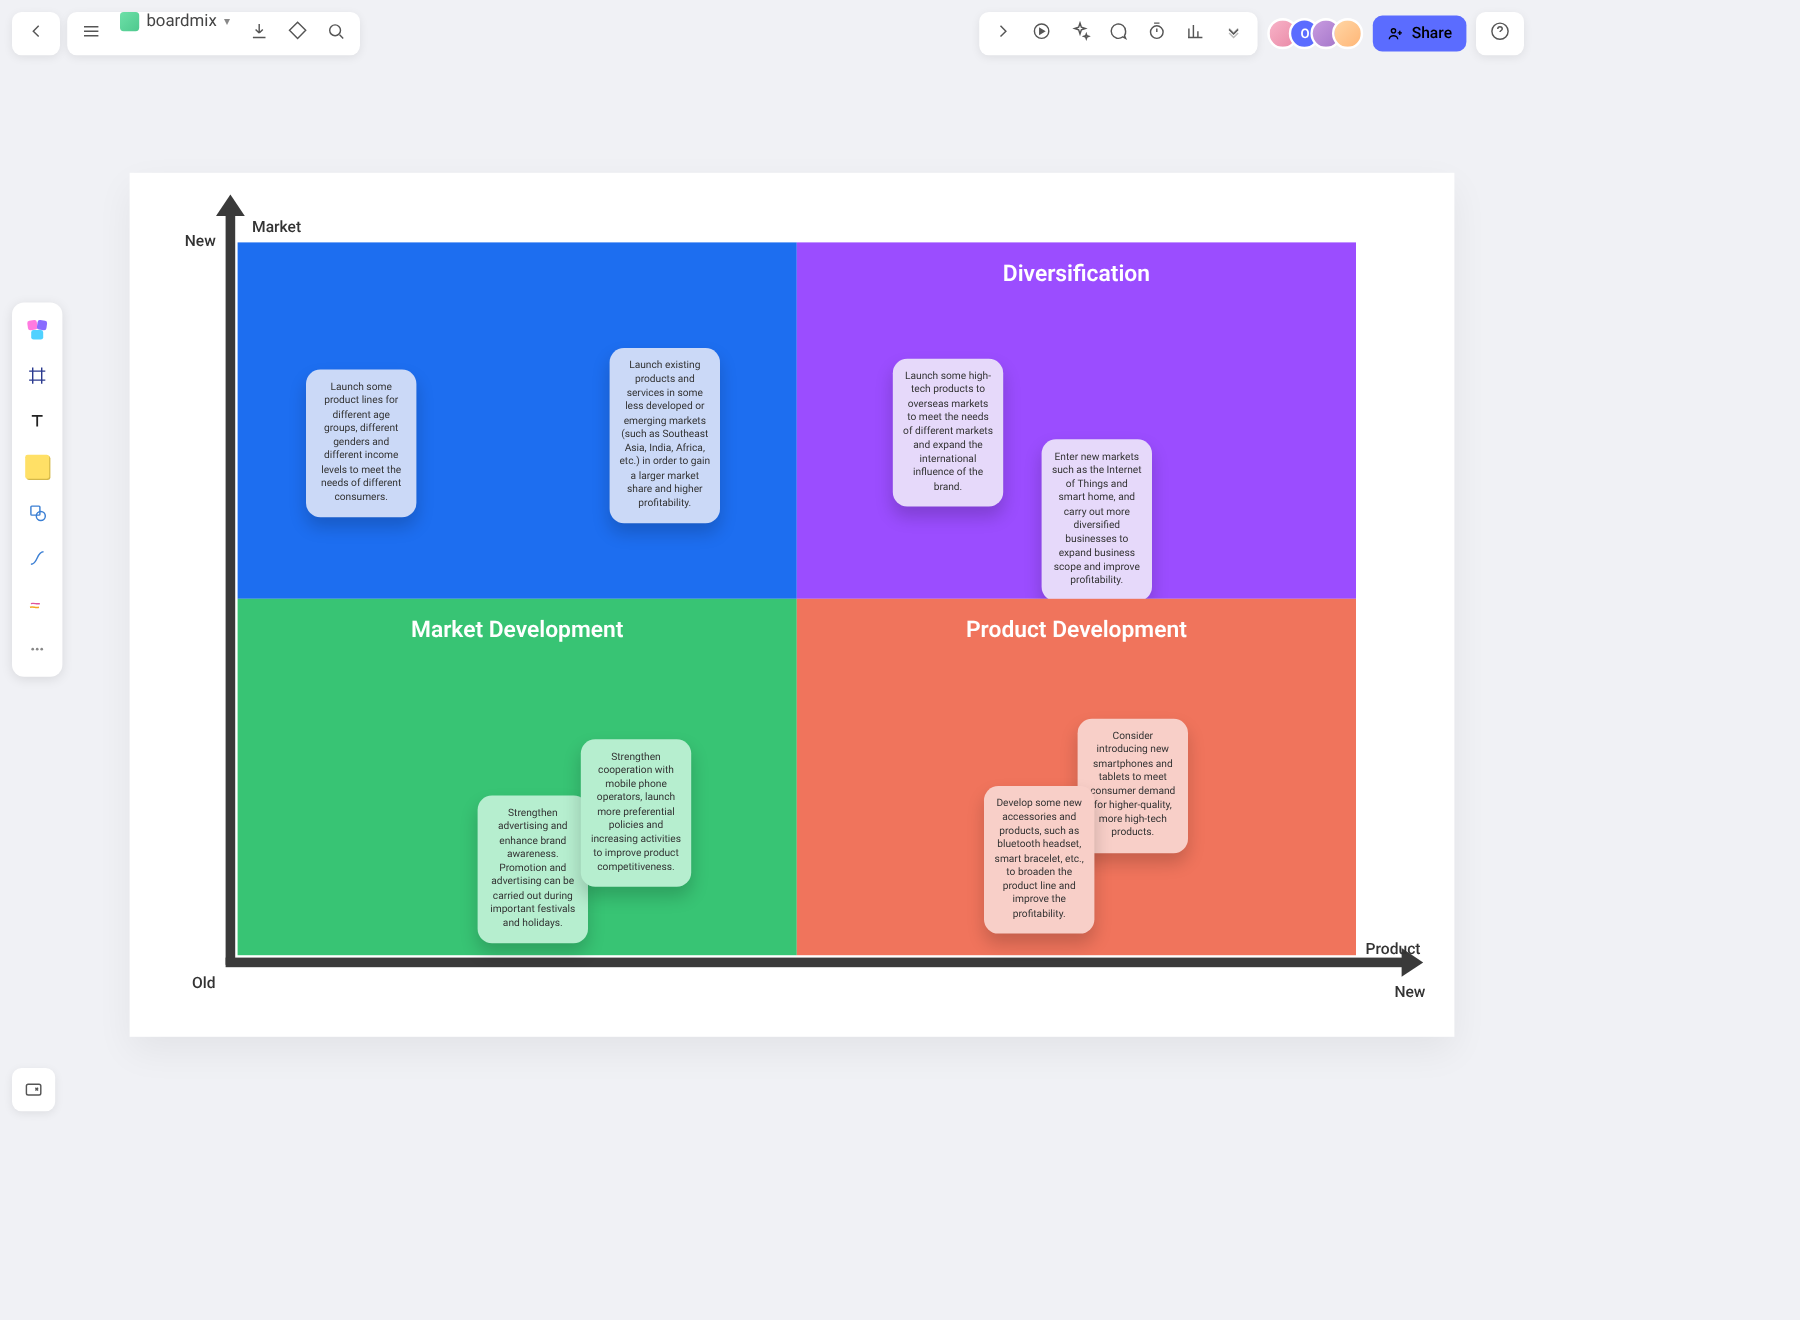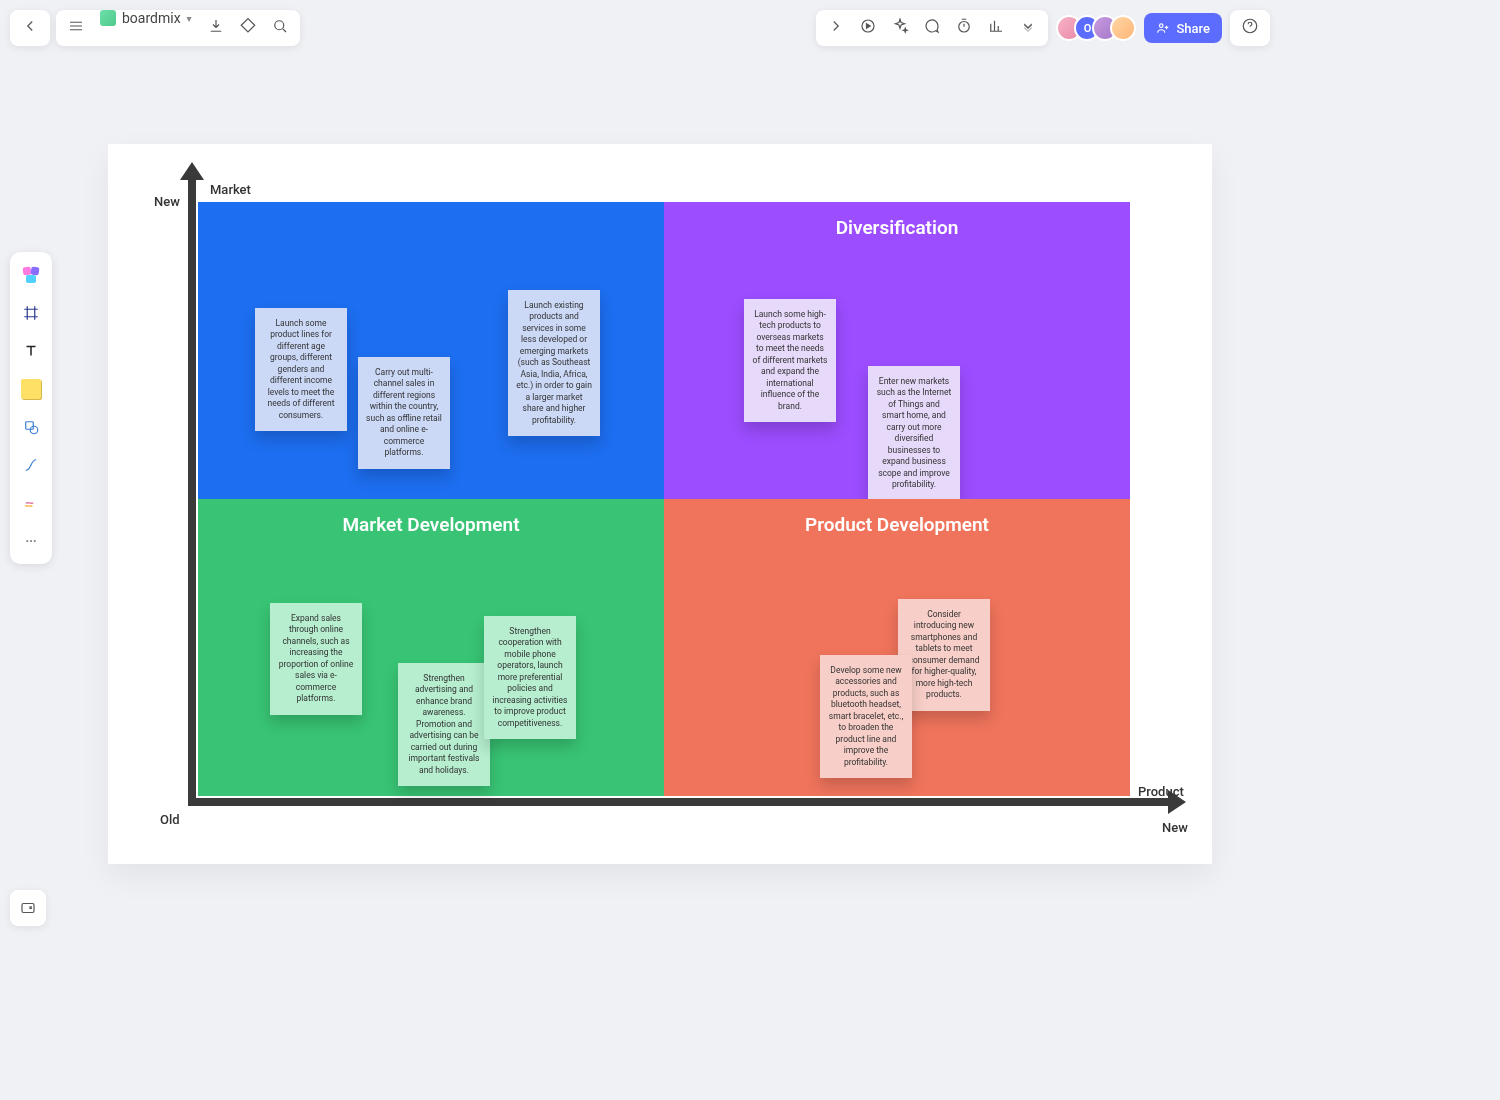--- a/index.html
+++ b/index.html
@@ -75,21 +75,21 @@
   border: 2px solid #fff;
   margin-left: -8px;
   background: #d3d3e6;
 }
 .avatar.a1 { background: linear-gradient(135deg,#f8b3c8,#e98aa7); margin-left:0; }
 .avatar.a2 { background: #5b6cff; color:#fff; display:flex;align-items:center;justify-content:center;font-size:11px;font-weight:600; }
 .avatar.a3 { background: linear-gradient(135deg,#c89be0,#a476c9); }
 .avatar.a4 { background: linear-gradient(135deg,#ffd6a5,#ffb677); }
 .share-btn {
   background: #5b6cff;
-  color: #ffffff;
+  color: #000000;
   border-radius: 8px;
   height: 30px;
   padding: 0 12px;
   display: flex;
   align-items: center;
   gap: 6px;
   font-size: 13px;
   font-weight: 500;
   cursor: pointer;
 }
@@ -222,21 +222,21 @@
 
 
 .note {
   position: absolute;
   width: 92px;
   padding: 10px 8px;
   font-size: 8.5px;
   line-height: 1.35;
   color: #333;
   text-align: center;
-  border-radius: 0;
+  border-radius: 12px;
   box-shadow: 0 8px 14px rgba(0,0,0,0.18);
 }
 .note-blue  { background: #cbd9f7; }
 .note-purple{ background: #e6d9fa; }
 .note-green { background: #b6eecf; }
 .note-red   { background: #f8cfc8; }
 
 svg.icon { width: 18px; height: 18px; stroke: currentColor; fill: none; stroke-width: 1.6; }
 </style>
 </head>
@@ -407,33 +407,31 @@
   <div class="axis-label label-market">Market</div>
   <div class="axis-label label-new-y">New</div>
   <div class="axis-label label-old">Old</div>
   <div class="axis-label label-product">Product</div>
   <div class="axis-label label-new-x">New</div>
 
   <div class="matrix">
 
     <div class="quad q-tl">
       <div class="note note-blue" style="left:57px;top:106px">Launch some product lines for different age groups, different genders and different income levels to meet the needs of different consumers.</div>
-      <div class="note note-blue" style="left:160px;top:155px">Carry out multi-channel sales in different regions within the country, such as offline retail and online e-commerce platforms.</div>
       <div class="note note-blue" style="left:310px;top:88px">Launch existing products and services in some less developed or emerging markets (such as Southeast Asia, India, Africa, etc.) in order to gain a larger market share and higher profitability.</div>
     </div>
 
     <div class="quad q-tr">
       <div class="quad-title">Diversification</div>
       <div class="note note-purple" style="left:80px;top:97px">Launch some high-tech products to overseas markets to meet the needs of different markets and expand the international influence of the brand.</div>
       <div class="note note-purple" style="left:204px;top:164px">Enter new markets such as the Internet of Things and smart home, and carry out more diversified businesses to expand business scope and improve profitability.</div>
     </div>
 
     <div class="quad q-bl">
       <div class="quad-title">Market Development</div>
-      <div class="note note-green" style="left:72px;top:104px">Expand sales through online channels, such as increasing the proportion of online sales via e-commerce platforms.</div>
       <div class="note note-green" style="left:200px;top:164px">Strengthen advertising and enhance brand awareness. Promotion and advertising can be carried out during important festivals and holidays.</div>
       <div class="note note-green" style="left:286px;top:117px">Strengthen cooperation with mobile phone operators, launch more preferential policies and increasing activities to improve product competitiveness.</div>
     </div>
 
     <div class="quad q-br">
       <div class="quad-title">Product Development</div>
       <div class="note note-red" style="left:234px;top:100px">Consider introducing new smartphones and tablets to meet consumer demand for higher-quality, more high-tech products.</div>
       <div class="note note-red" style="left:156px;top:156px">Develop some new accessories and products, such as bluetooth headset, smart bracelet, etc., to broaden the product line and improve the profitability.</div>
     </div>
   </div>

